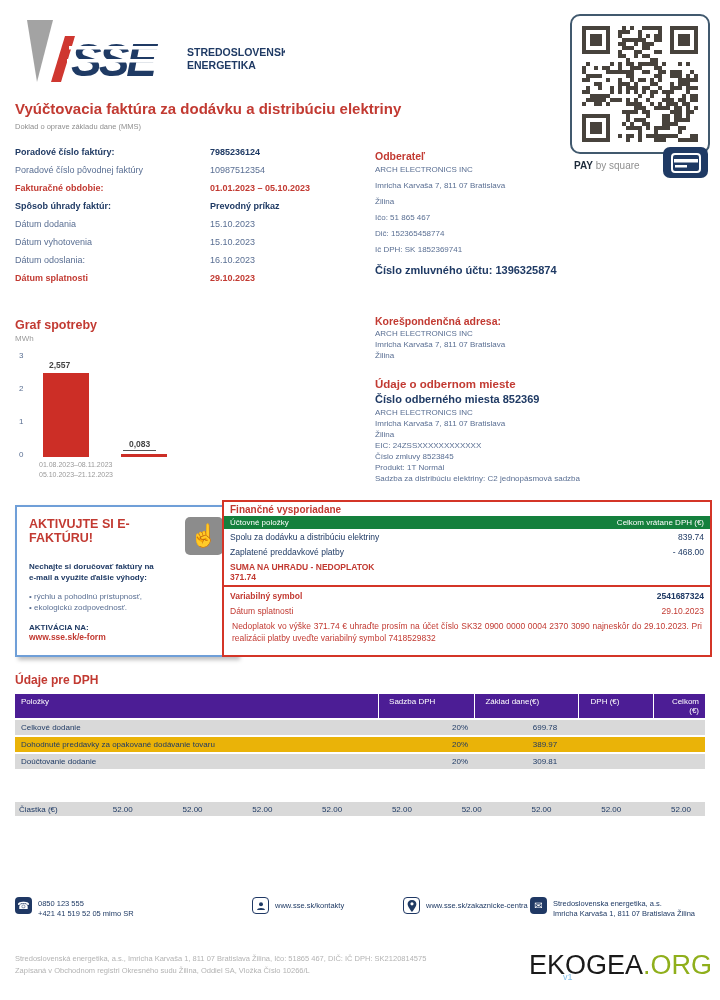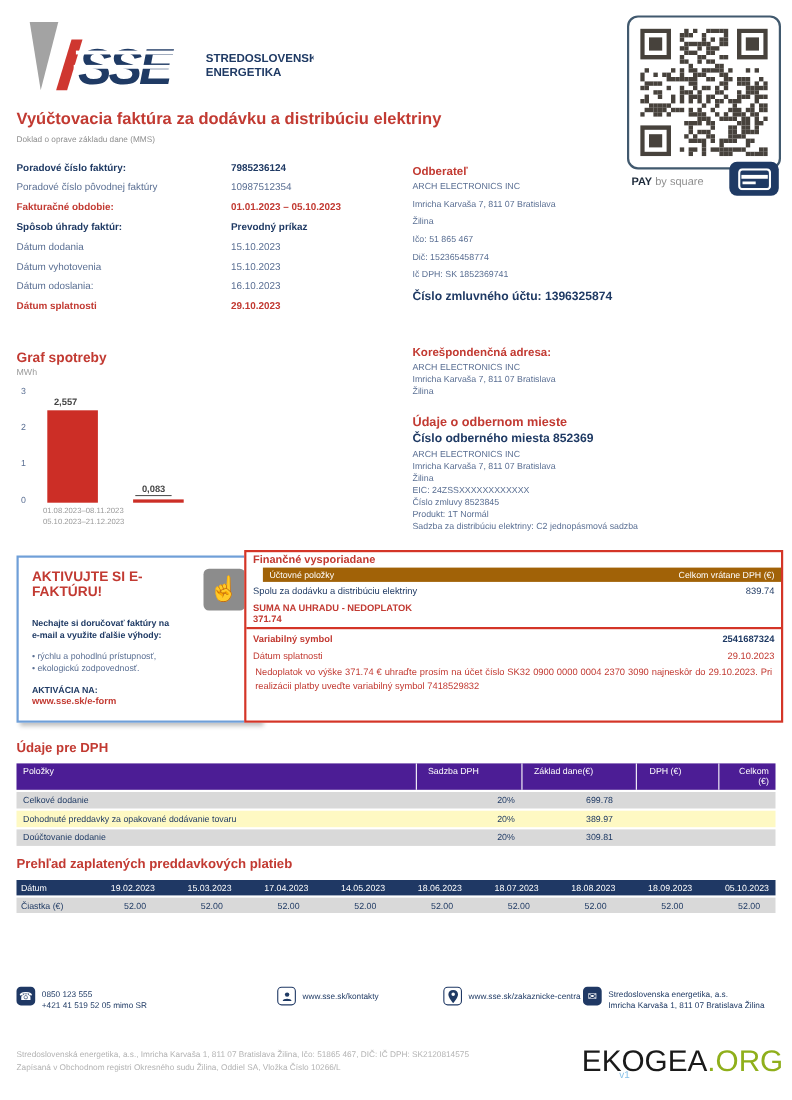--- a/index.html
+++ b/index.html
@@ -55,37 +55,37 @@
           border-radius:5px; color:#fff; font-size:22px; display:flex; align-items:center; justify-content:center; }
   .efak .body { margin-top:16px; font-size:8px; font-weight:bold; color:#1f3a64; line-height:11px; }
   .efak .bullets { margin-top:8px; font-size:8px; color:#5a6f93; line-height:11px; }
   .efak .act { margin-top:10px; font-size:8px; font-weight:bold; color:#1f3a64; }
   .efak .url { font-size:8.5px; font-weight:bold; color:#c23a32; }
 
   
   .settle { position:absolute; left:222px; top:500px; width:490px; height:157px;
             border:2px solid #d43527; background:#fff; }
   .settle h2 { font-size:10px; font-weight:bold; color:#c23a32; padding:2px 6px 1px 6px; }
-  .settle .hd { display:flex; justify-content:space-between; background:#a16207; color:#fff;
-                font-size:8px; padding:2px 6px;margin-left:15px; }
+  .settle .hd { display:flex; justify-content:space-between; background:#15803d; color:#fff;
+                font-size:8px; padding:2px 6px; }
   .srow { display:flex; justify-content:space-between; font-size:8.5px; padding:2.5px 6px; color:#1f3a64; }
   .srow.redrow { color:#c23a32; font-weight:bold;flex-direction:column; }
   .sdivider { border-top:2px solid #d43527; margin:1px 0; }
   .snote { font-size:8.5px; color:#c23a32; padding:2px 8px; line-height:12px; text-align:justify; }
 
   
   .vat-head { position:absolute; left:15px; top:673px; font-size:12px; font-weight:bold; color:#c23a32; }
   .vat { position:absolute; left:15px; top:694px; width:690px; font-size:8px; }
   .vrow { display:flex; }
   .vrow > div { padding:3px 6px; }
   .vat .hdr { background:#4c1d95; color:#fff;gap:28px; }
   .vat .hdr > div { border-left:1px solid #fff; }
   .vat .hdr > div:first-child { border-left:none; }
   .vat .data { background:#d9d9d9; color:#1f3a64; margin-top:2px; }
-  .vat .data.alt { background:#fef9c3; }
+  .vat .data.alt { background:#eab308; }
   .c-item { width:405px; }
   .c-rate { width:80px;  text-align:center; }
   .c-base { width:90px;  text-align:center; }
   .c-vat  { width:55px;  text-align:right; }
   .c-tot  { width:60px;  text-align:right; }
 
   
   .pay-head { position:absolute; left:15px; top:778px; font-size:12px; font-weight:bold; color:#c23a32; }
   .pays { position:absolute; left:15px; top:800px; width:690px; font-size:8px; }
   .prow { display:flex; }
@@ -539,20 +539,24 @@
   <div class="settle">
     <h2>Finančné vysporiadane</h2>
     <div class="hd">
       <span>Účtovné položky</span>
       <span>Celkom vrátane DPH (€)</span>
     </div>
     <div class="srow">
       <span>Spolu za dodávku a distribúciu elektriny</span>
       <span>839.74</span>
     </div>
+    <div class="srow">
+      <span>Zaplatené preddavkové platby</span>
+      <span>- 468.00</span>
+    </div>
     <div class="srow redrow">
       <span>SUMA NA UHRADU - NEDOPLATOK</span>
       <span>371.74</span>
     </div>
     <div class="sdivider"></div>
     <div class="srow">
       <span class="red b">Variabilný symbol</span>
       <span class="navy b">2541687324</span>
     </div>
     <div class="srow">
@@ -587,34 +591,21 @@
     </div>
     <div class="vrow data">
       <div class="c-item">Doúčtovanie dodanie</div>
       <div class="c-rate">20%</div>
       <div class="c-base">309.81</div>
       <div class="c-vat"></div>
       <div class="c-tot"></div>
     </div>
   </div>
 
-  <div class="pay-head">Prehľad zaplatených preddavkových platieb</div>
   <div class="pays">
-    <div class="prow hdr">
-      <div class="plabel">Dátum</div>
-      <div class="pcell">19.02.2023</div>
-      <div class="pcell">15.03.2023</div>
-      <div class="pcell">17.04.2023</div>
-      <div class="pcell">14.05.2023</div>
-      <div class="pcell">18.06.2023</div>
-      <div class="pcell">18.07.2023</div>
-      <div class="pcell">18.08.2023</div>
-      <div class="pcell">18.09.2023</div>
-      <div class="pcell">05.10.2023</div>
-    </div>
     <div class="prow data">
       <div class="plabel">Čiastka (€)</div>
       <div class="pcell">52.00</div>
       <div class="pcell">52.00</div>
       <div class="pcell">52.00</div>
       <div class="pcell">52.00</div>
       <div class="pcell">52.00</div>
       <div class="pcell">52.00</div>
       <div class="pcell">52.00</div>
       <div class="pcell">52.00</div>

